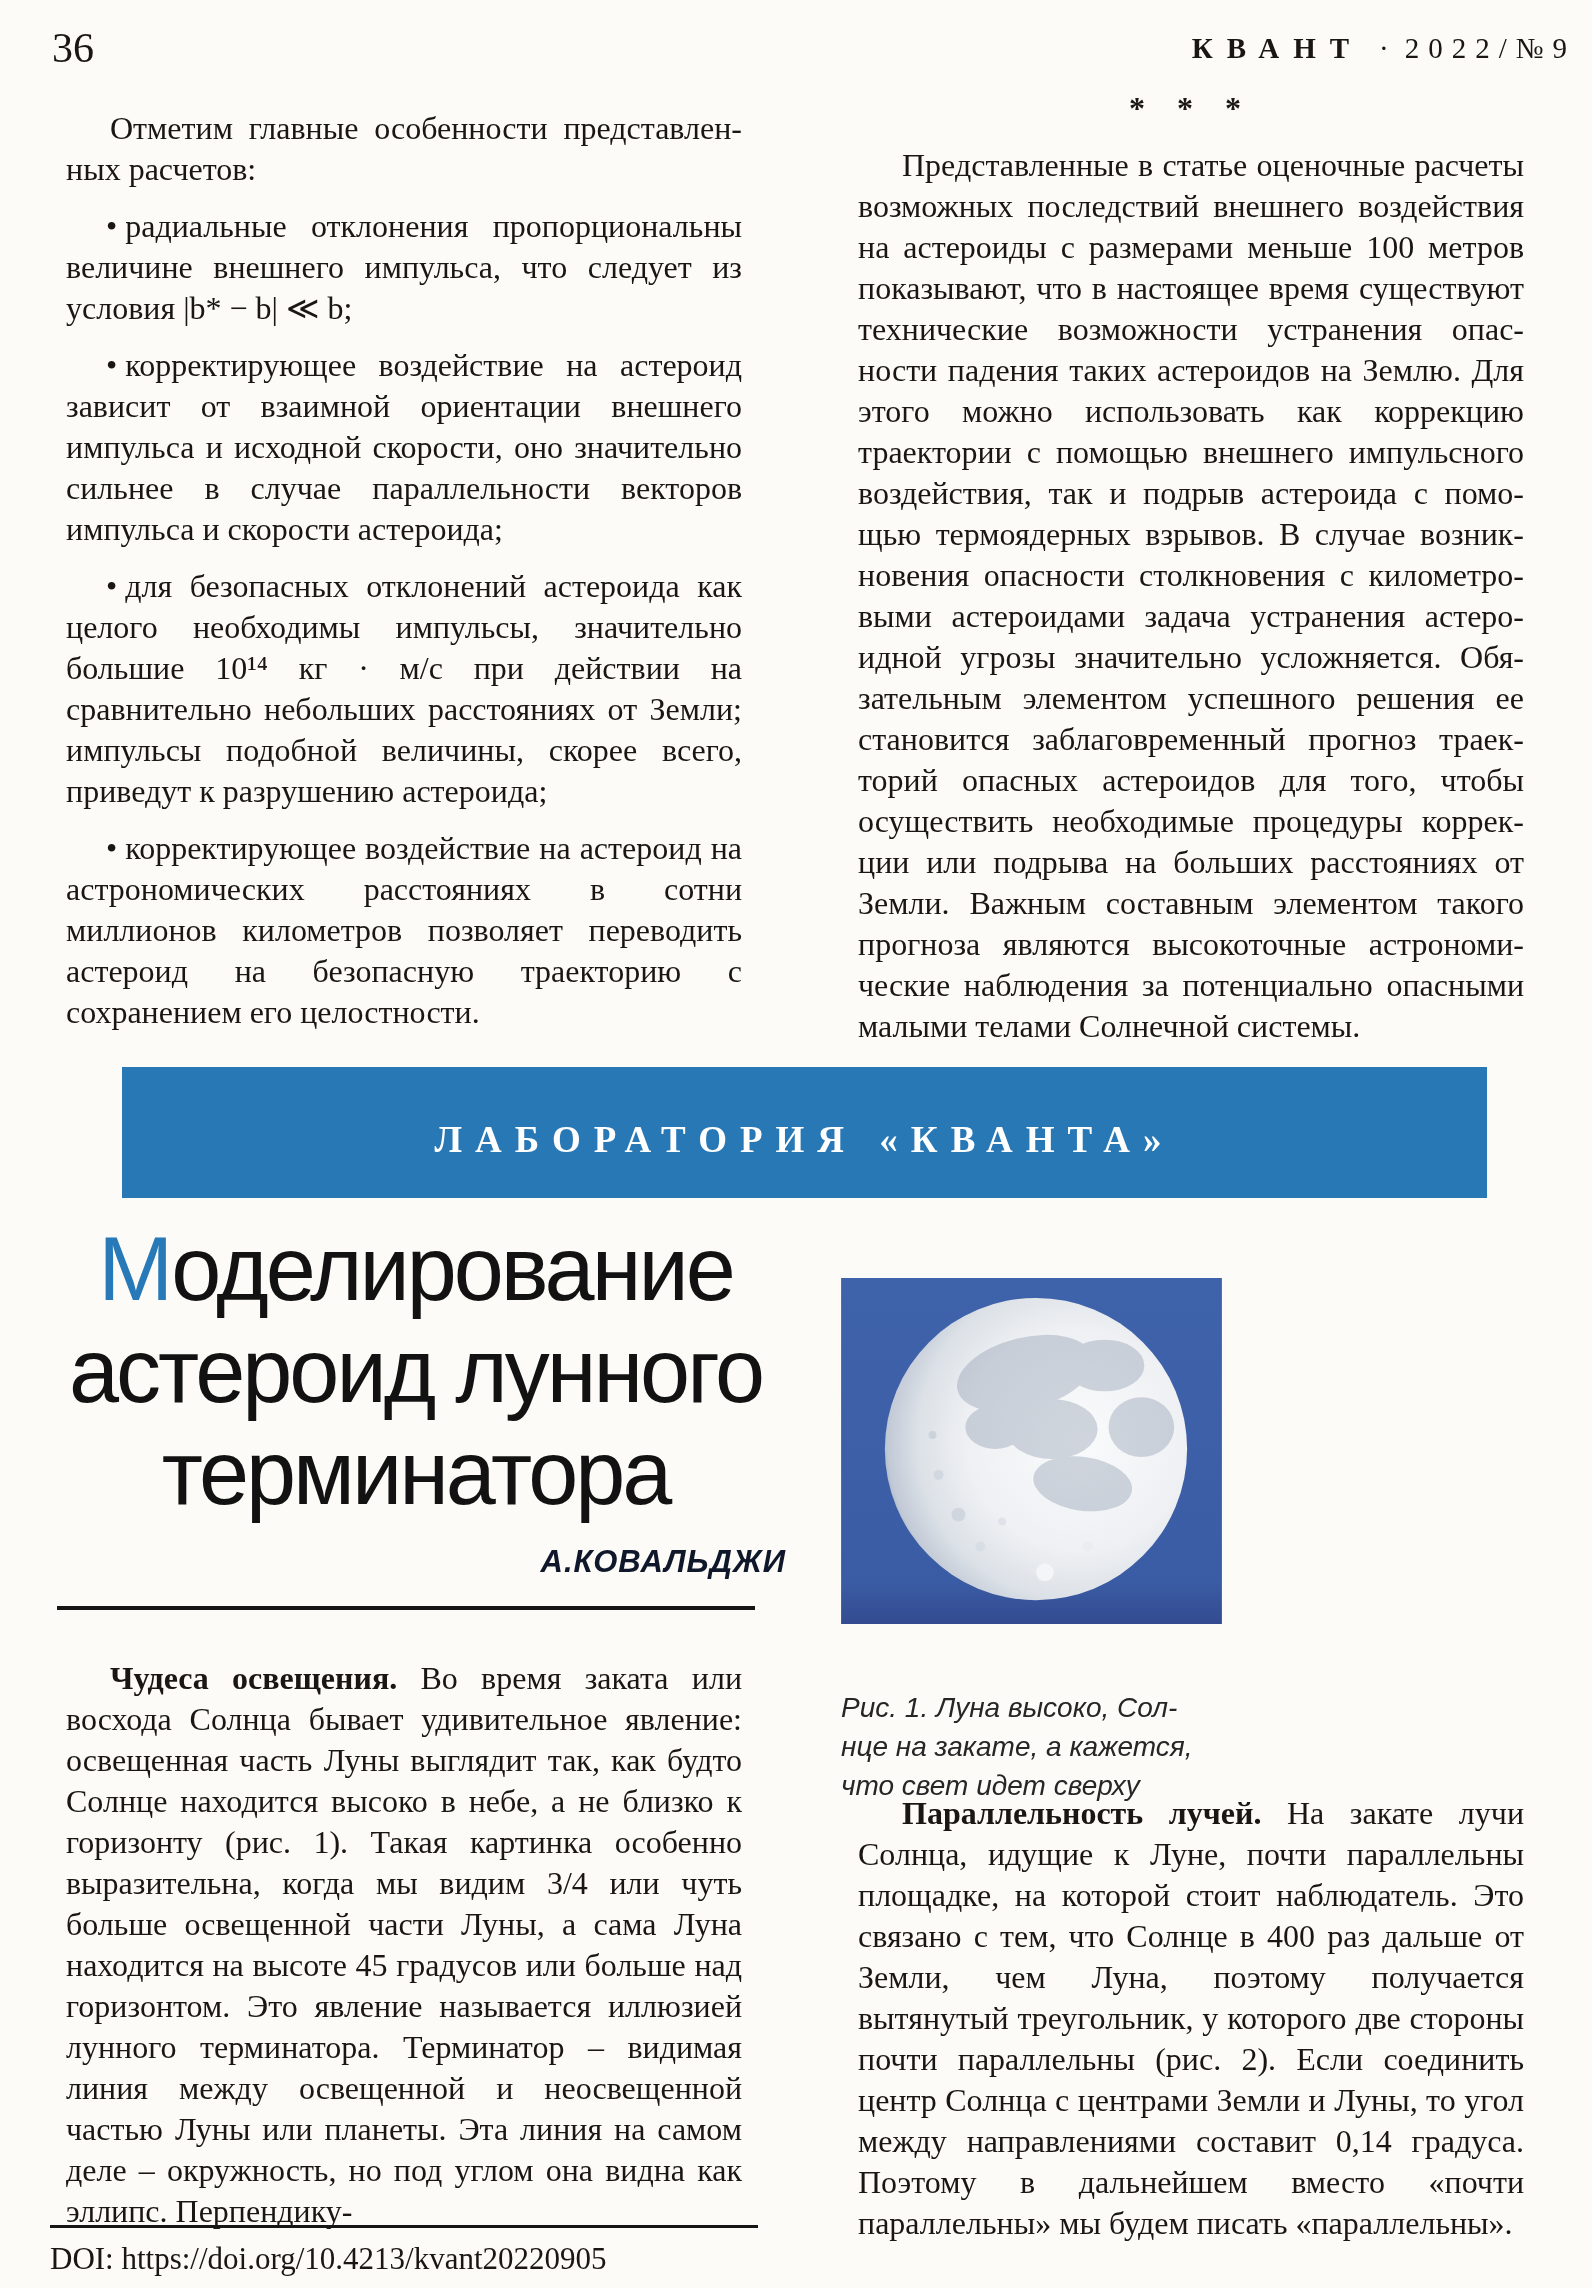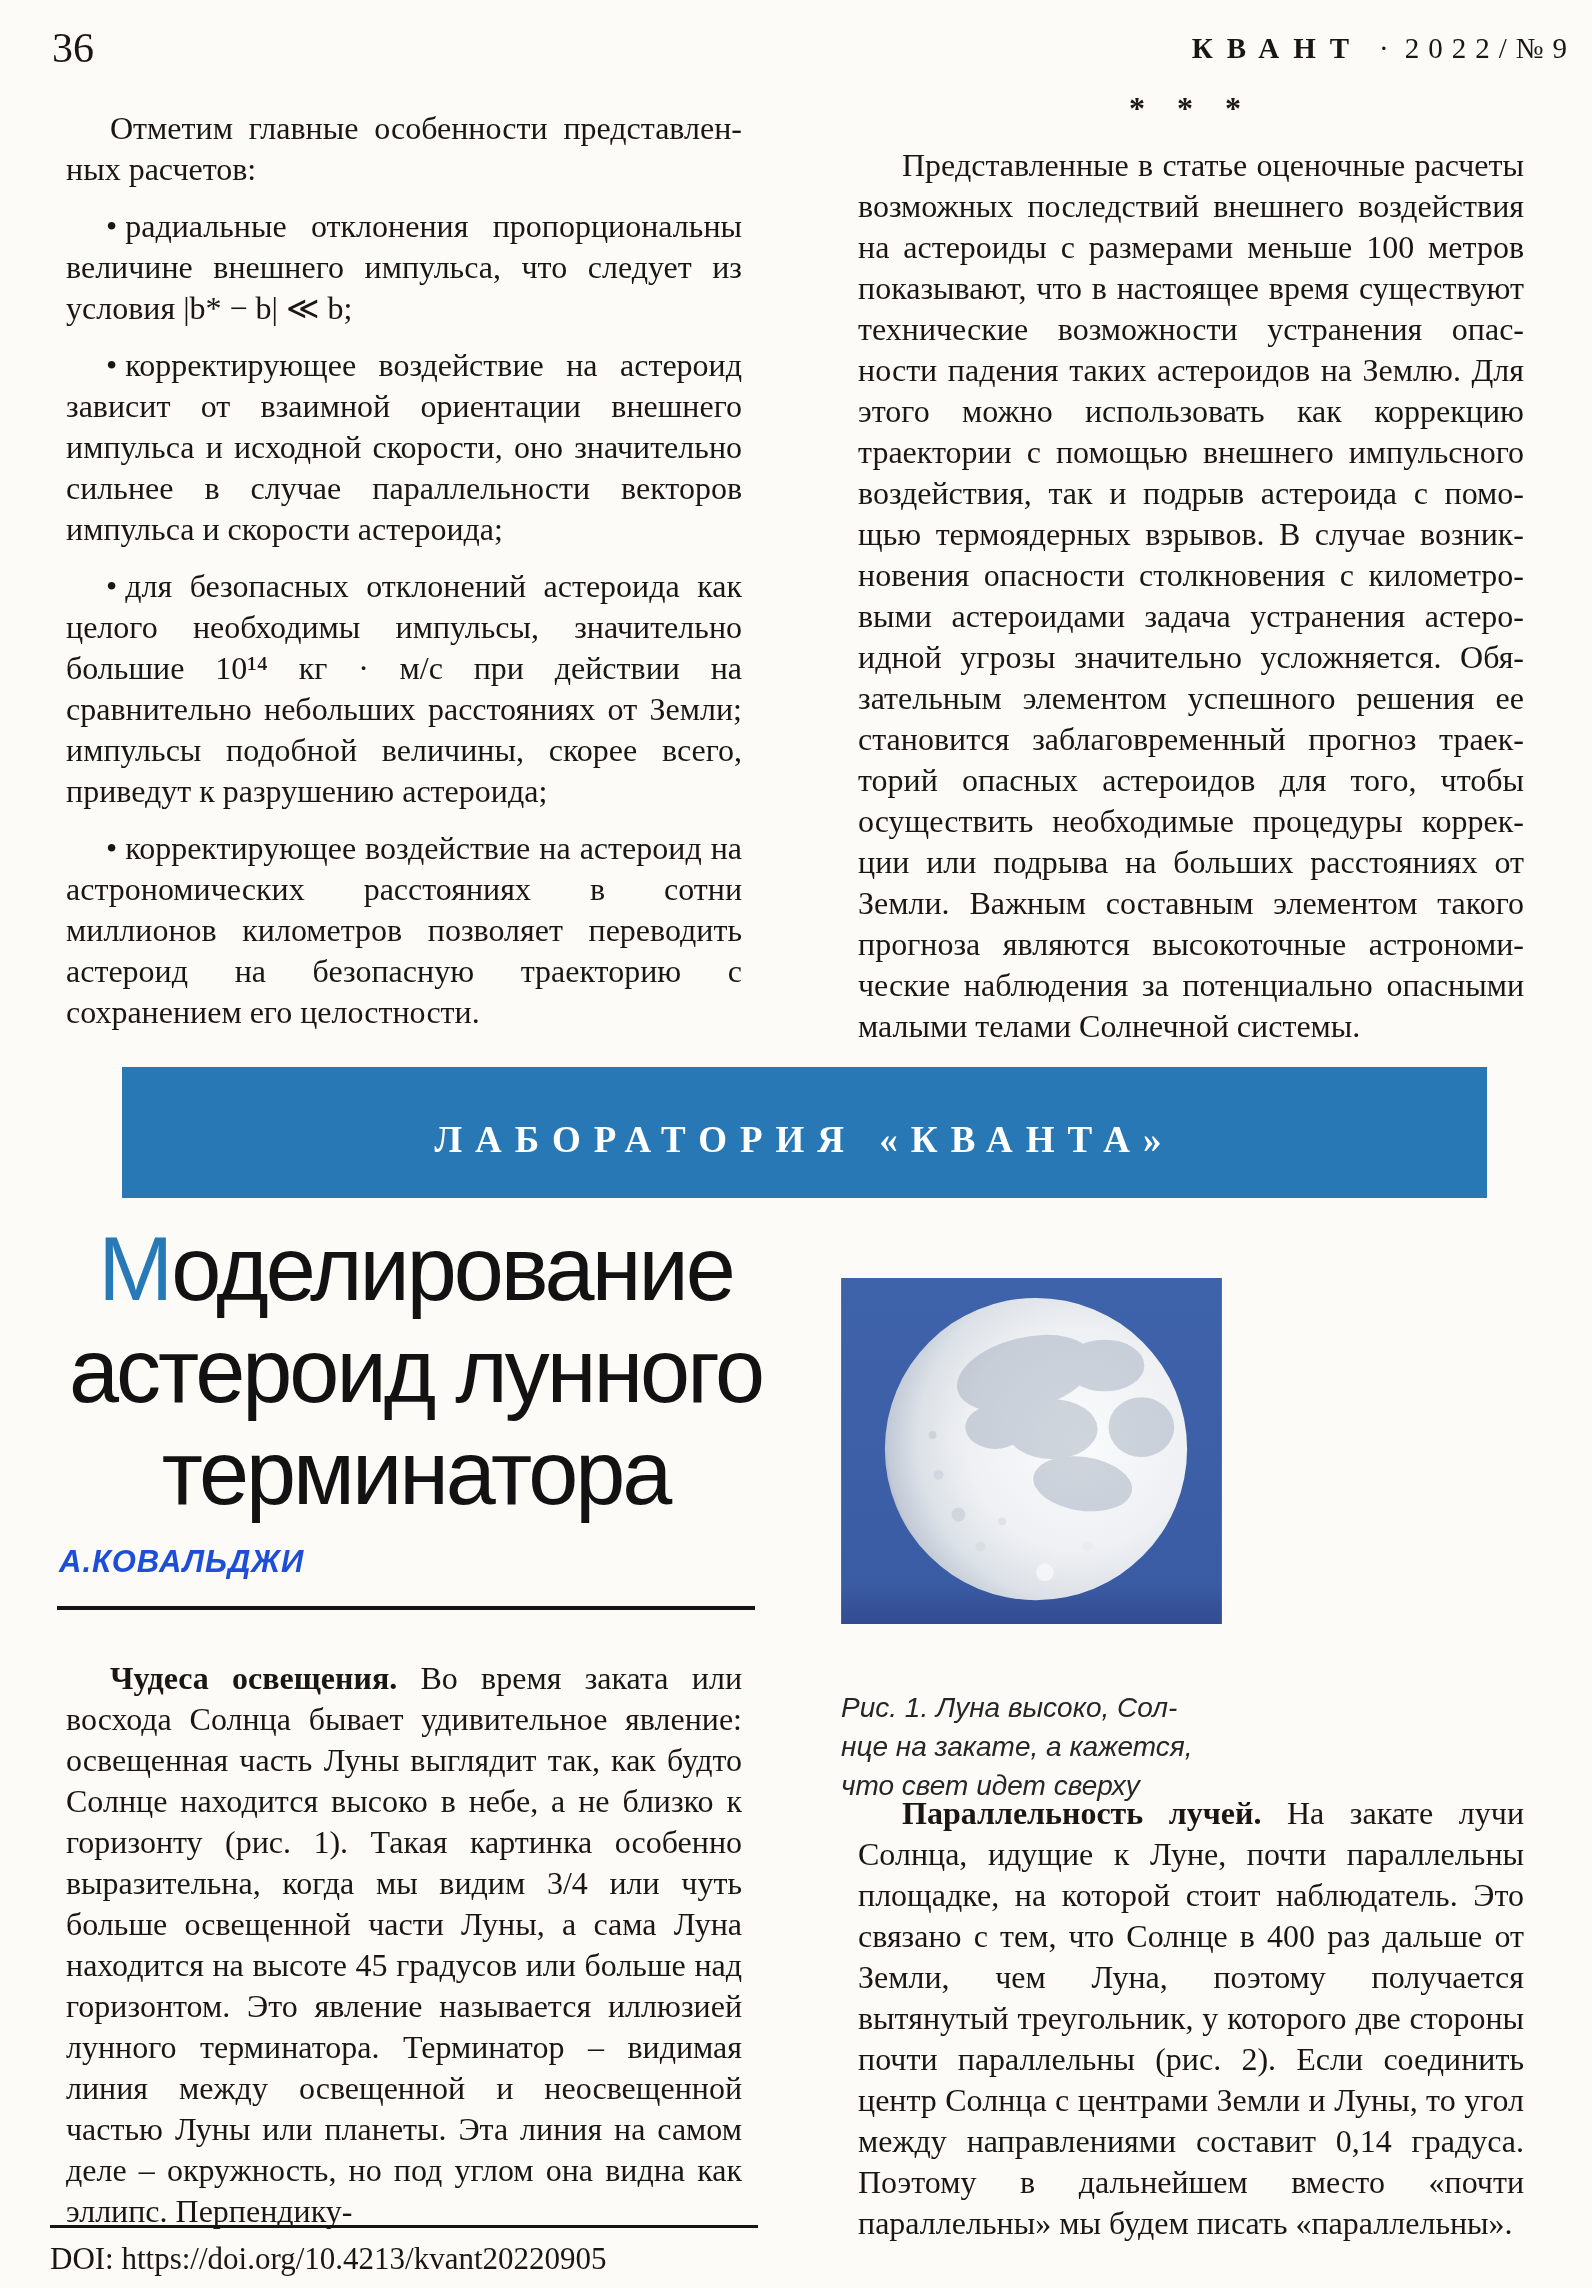--- a/index.html
+++ b/index.html
@@ -39,23 +39,23 @@
 
   
   .title {
     left:45px; top:1218px; width:741px; text-align:center;
     font-family:"Liberation Sans", sans-serif;
     font-size:90px; line-height:102px; letter-spacing:-3px; color:#121212;
   }
   .t-init { color:var(--accent, #2779b7); }
 
   .author {
-    left:59px; top:1544px; width:741px; text-align:left;
+    left:45px; top:1544px; width:741px; text-align:right;
     font-family:"Liberation Sans", sans-serif; font-style:italic; font-weight:bold;
-    font-size:31px; letter-spacing:1px; color:#1d4ed8;
+    font-size:31px; letter-spacing:1px; color:#0f172a;
   }
   .rule { background:#151515; }
   .author-rule { left:57px; top:1606px; width:698px; height:4px; }
 
   .col-left-body { left:50px; top:1642px; width:708px; }
 
   
   .moon-fig { left:841px; top:1278px; width:381px; height:346px; margin:0; }
   .moon-fig svg { display:block; }
   .caption {

